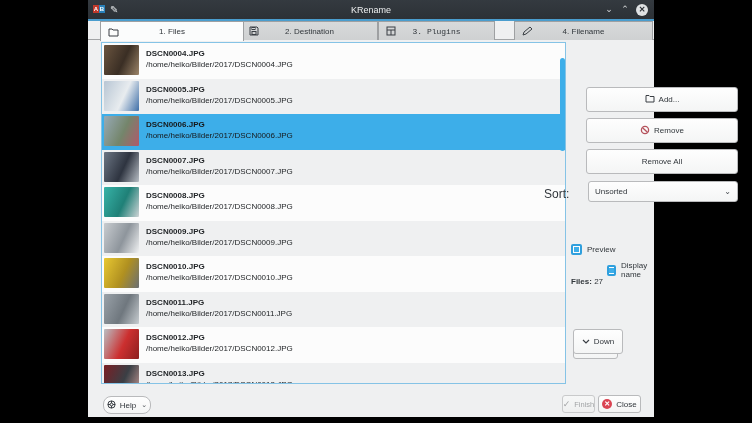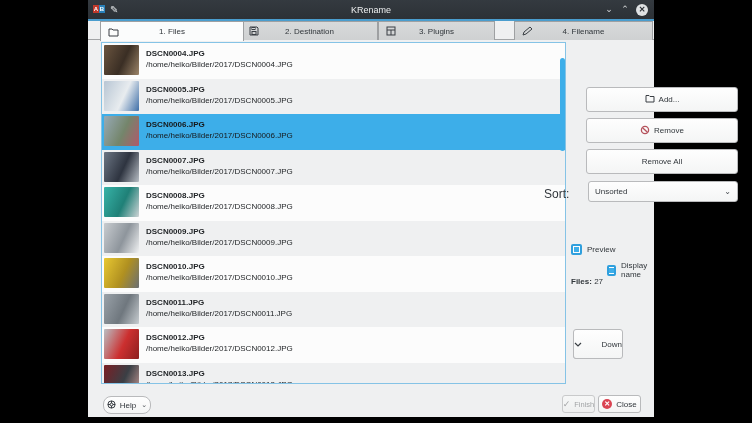--- a/index.html
+++ b/index.html
@@ -72,21 +72,21 @@
   .combo .cval { flex:1; }
   .combo .cchev { color:#4a4f54; font-size:8px; }
   .checkrow { position:absolute; left:483px; display:flex; align-items:center; gap:5px;
               font-size:8px; color:#31363b; }
   .cbox { width:11px; height:11px; border:2px solid #2f9fdd; border-radius:2px; background:#fcfcfc;
           display:flex; align-items:center; justify-content:center; }
   .cbox .cfill { width:5px; height:5px; background:#3daee9; }
   .filesrow { position:absolute; left:483px; top:237px; font-size:8px; color:#31363b; }
   .filesrow b { font-weight:bold; }
   .btn-up   { left:485px; top:262px; width:45px; height:22px;margin-top:35px; }
-  .btn-down { left:485px; top:289px; width:50px; height:30px;justify-content:space-between; }
+  .btn-down { left:485px; top:289px; width:50px; height:25px; }
 
   
   .btn-help   { left:15px;  top:396px; width:48px; height:18px;border-radius:8px; }
   .btn-finish { left:474px; top:395px; width:33px; height:18px; color:#a2a4a6;
                 background:linear-gradient(#f6f7f7,#eff0f0); border-color:#c9cacb; font-size:7.5px;}
   .btn-close  { left:510px; top:395px; width:43px; height:18px; }
   .redcirc { width:10px; height:10px; border-radius:50%; background:#da4453; color:#fff;
              font-size:7px; line-height:10px; text-align:center; font-weight:bold; }
   .graycheck { color:#a2a4a6; font-size:9px; }
   .helpchev { color:#4a4f54; font-size:7px; margin-left:1px; }
@@ -123,21 +123,21 @@
     <div class="tab" style="left:153px; width:137px;">
       <span class="ticon">
         <svg width="10" height="10" viewBox="0 0 10 10">
             <path d="M1 1h7l1 1v7H1z" fill="none" stroke="#3a3f44" stroke-width="1"></path>
             <rect x="3" y="5.5" width="4" height="3" fill="none" stroke="#3a3f44" stroke-width="1"></rect>
             <rect x="3" y="1.5" width="3" height="2" fill="none" stroke="#3a3f44" stroke-width="1"></rect>
           </svg>
       </span>
       <span class="tlabel">2. Destination</span>
     </div>
-    <div class="tab" style="left:290px; width:117px;">
+    <div class="tab" style="left:290px; width:117px;font-family:Liberation Mono, monospace;">
       <span class="ticon">
         <svg width="10" height="10" viewBox="0 0 10 10">
             <rect x="1" y="1" width="8" height="8" fill="none" stroke="#3a3f44" stroke-width="1"></rect>
             <line x1="1" y1="4" x2="9" y2="4" stroke="#3a3f44" stroke-width="1"></line>
             <line x1="5" y1="4" x2="5" y2="9" stroke="#3a3f44" stroke-width="1"></line>
           </svg>
       </span>
       <span class="tlabel">3. Plugins</span>
     </div>
     <div class="tab" style="left:426px; width:139px;">

